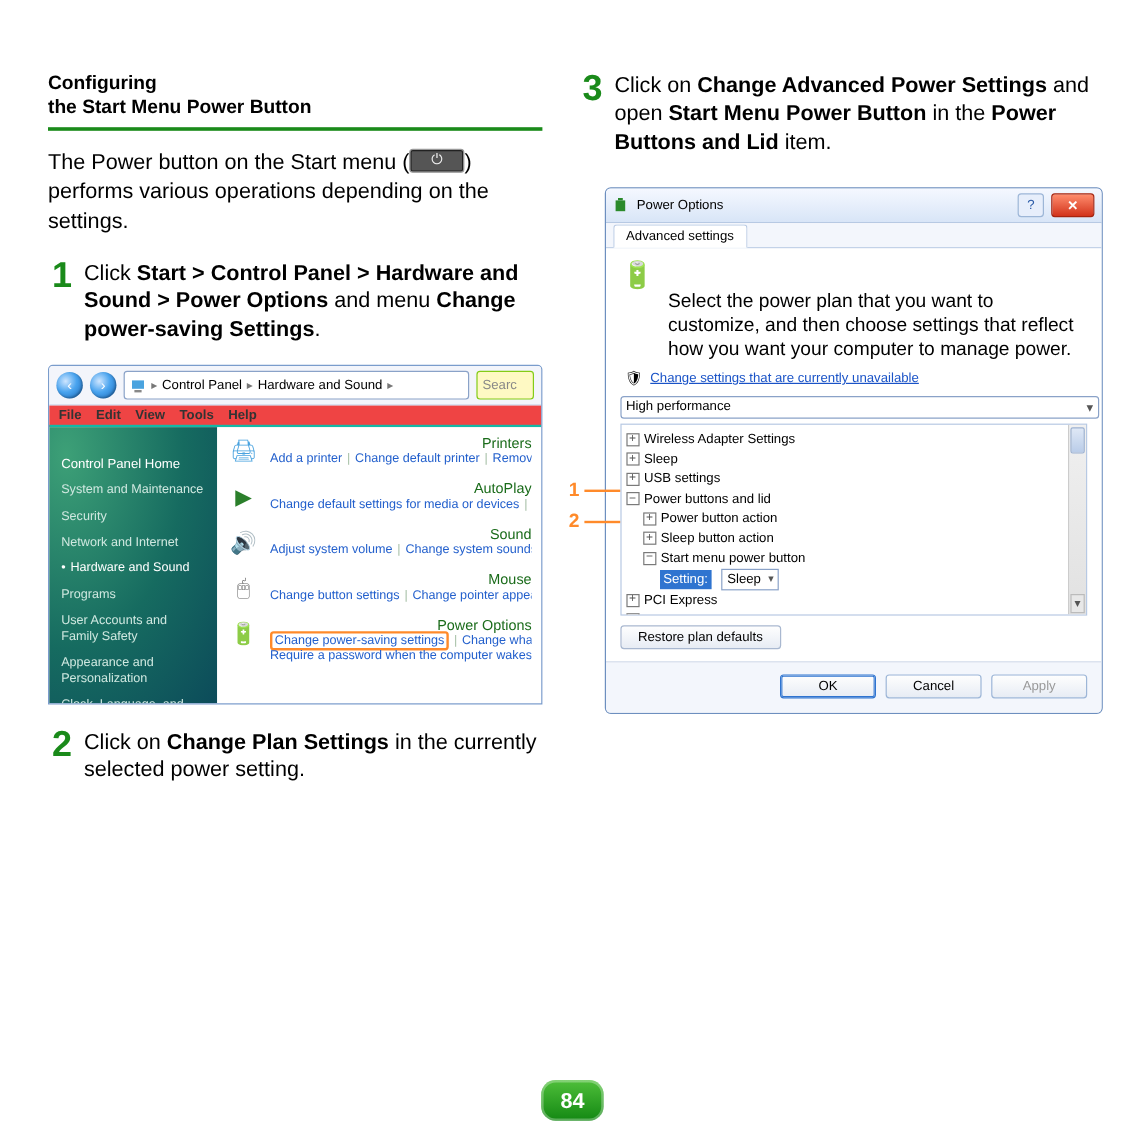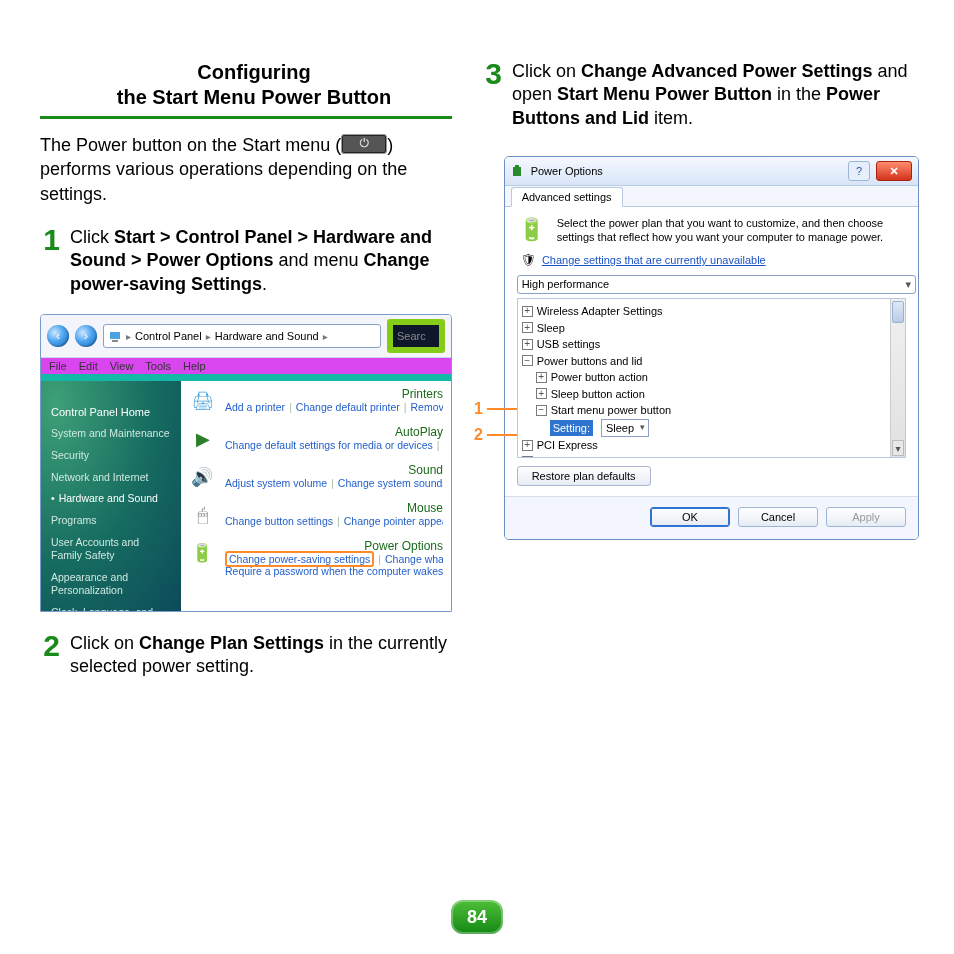--- a/index.html
+++ b/index.html
@@ -18,25 +18,24 @@
     box-sizing: border-box;
   }
   .cols {
     display: flex;
     gap: 30px;
   }
   .col {
     width: 50%;
   }
   h2.section-title {
-    font-size: 20px;
+    font-size: 16px;
     font-weight: bold;
-    margin: 0 0 6px 16px;
+    margin: 0 0 6px 0;
     line-height: 1.25;
-    text-align: center;
   }
   .hr-green {
     height: 3px;
     background: #1a8a1a;
     border: none;
     margin: 4px 0 14px 0;
   }
   .intro {
     font-size: 18px;
     line-height: 1.35;
@@ -130,35 +129,36 @@
     padding: 2px 4px;
     align-items: center;
     gap: 4px;
     height: 18px;
     overflow: hidden;
     white-space: nowrap;
   }
   .cp-crumbs .sep { color:#777; font-size:10px; }
   .cp-search {
     width: 38px;
-    border: 6px solid #84cc16;
+    border: 1px solid #84cc16;
     border-radius: 3px;
     padding: 2px 4px;
     color: #888;
-    background: #0f172a;
+    background: #fef9c3;
     height: 18px;
     display:flex; align-items:center;
   }
   .cp-menu {
-    background: #d946ef;
-    border-bottom: 7px solid #14b8a6;
+    background: #ef4444;
+    border-bottom: 2px solid #14b8a6;
     padding: 2px 8px;
     display: flex;
     gap: 12px;
     color: #333;
+    font-weight: bold;
   }
   .cp-body { display: flex; height: 230px; }
   .cp-sidebar {
     width: 140px;
     background: radial-gradient(ellipse at 10% 10%, #3da077 0%, #166b60 55%, #0c4b5a 100%);
     color: #cfe8e0;
     font-size: 10.5px;
     padding: 20px 0;
   }
   .cp-sidebar .item {
@@ -234,21 +234,21 @@
     background:#fff; padding:3px 10px; font-size:11px;
     border-radius: 3px 3px 0 0;
   }
   .po-tabs-strip { background: #f3f6fc; border-bottom:1px solid #b7c9e3; }
   .po-content { padding: 10px 12px; background:#fff; }
   .po-desc-row { display:flex; gap:10px; margin-bottom:6px; }
   .po-desc-row .icon-plan {
     width: 30px; height:30px; flex:0 0 30px;
     color:#2b7f2b; font-size:22px; text-align:center;
   }
-  .po-desc { font-size:11px; line-height:1.25; }
+  .po-desc { font-size:16px; line-height:1.25;margin-top:25px; }
   .po-link-row { display:flex; align-items:center; gap:6px; margin: 2px 0 8px 4px; }
   .shield-icon { font-size:12px; }
   .po-link { color:#1a53c7; text-decoration: underline; }
   .po-plan-select {
     width: 100%; border:1px solid #8aa2c8; border-radius:3px;
     padding: 2px 4px; margin-bottom:4px; display:flex; justify-content:space-between;
     background:#fff;
   }
   .po-plan-select .chev { color:#555; }
   .po-tree-box {

